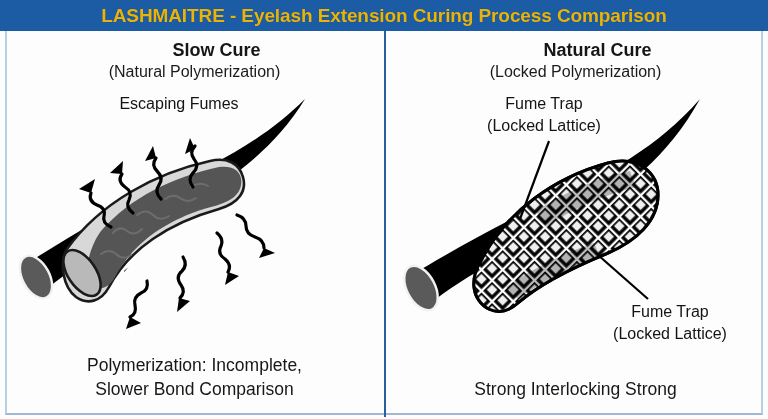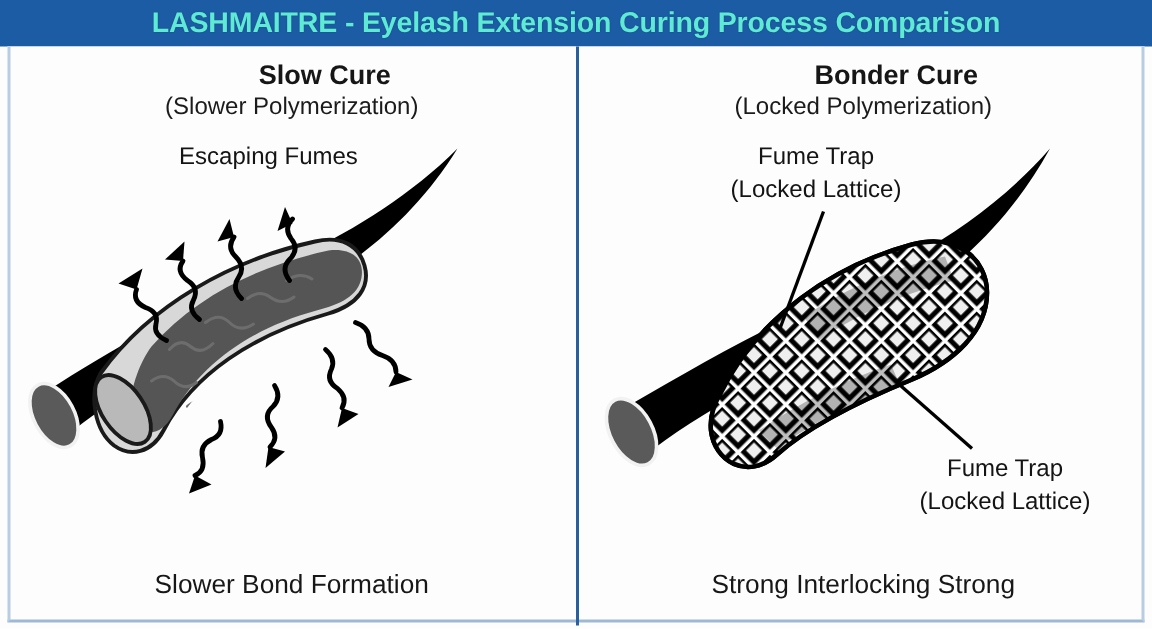--- a/index.html
+++ b/index.html
@@ -15,21 +15,21 @@
     background:#fdfdfd;
     box-sizing:border-box;
   }
   
   .banner{
     position:absolute;left:0;top:0;width:768px;height:31px;
     background:#1c5ca4;
     display:flex;align-items:center;justify-content:center;
   }
   .banner-title{
-    color:#5eead4;
+    color:#eab308;
     font-size:19px;
     font-weight:bold;
     letter-spacing:-0.1px;
     white-space:nowrap;
     text-shadow:0 0 1px rgba(0,0,0,.25);
   }
   
   .frame{
     position:absolute;left:5px;top:31px;width:758px;height:384px;
     border-left:2px solid #b9cde2;
@@ -84,21 +84,21 @@
     <div class="banner-title">LASHMAITRE - Eyelash Extension Curing Process Comparison</div>
   </div>
 
   <div class="frame"></div>
   <div class="divider"></div>
 
   <div class="panel panel-left">
 
     <div class="panel-head">
       <div class="panel-title">Slow Cure</div>
-      <div class="panel-sub">(Slower Polymerization)</div>
+      <div class="panel-sub">(Natural Polymerization)</div>
     </div>
 
     <svg class="art" viewBox="0 0 379 265">
       <defs>
         <clipPath id="sleeveClipL">
           <path d="M62,158 C95,112 150,82 205,70 L238,108 C188,120 140,148 112,192 Z"></path>
         </clipPath>
       </defs>
 
       <text class="lbl" x="174" y="18" text-anchor="middle" style="font-size:16px">Escaping Fumes</text>
@@ -177,28 +177,29 @@
           <polygon points="174,207 185,210 172,221" fill="#000000" stroke="none"></polygon>
         </g>
         <g>
           <path d="M142,190 q2,9 -6,12 q-8,4 -6,12 q2,9 -5,12"></path>
           <polygon points="125,226 136,232 121,238" fill="#000000" stroke="none"></polygon>
         </g>
       </g>
     </svg>
 
     <div class="panel-foot">
-      <div>Slower Bond Formation</div>
+      <div>Polymerization: Incomplete,</div>
+      <div>Slower Bond Comparison</div>
     </div>
   </div>
 
   <div class="panel panel-right">
 
     <div class="panel-head">
-      <div class="panel-title">Bonder Cure</div>
+      <div class="panel-title">Natural Cure</div>
       <div class="panel-sub">(Locked Polymerization)</div>
     </div>
 
     <svg class="art" viewBox="0 0 379 265">
       <defs>
         <pattern id="latticePat" width="15" height="15" patternUnits="userSpaceOnUse" patternTransform="rotate(45)">
           <rect width="15" height="15" fill="#ffffff"></rect>
           <rect x="0" y="0" width="11" height="11" fill="#efefef" stroke="#000000" stroke-width="3.4"></rect>
         </pattern>
         <clipPath id="sleeveClipR">

